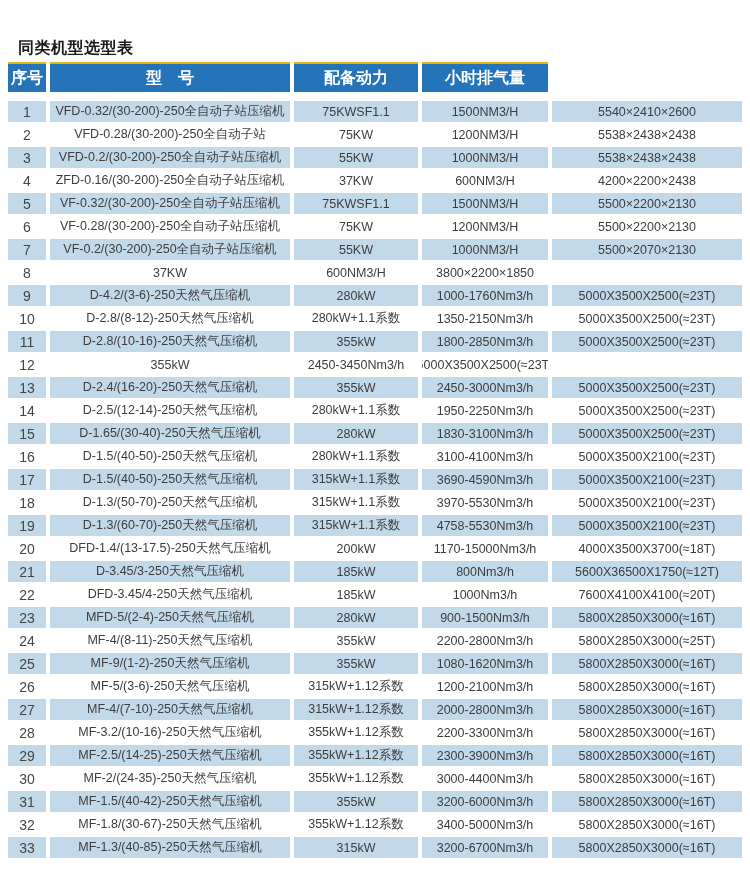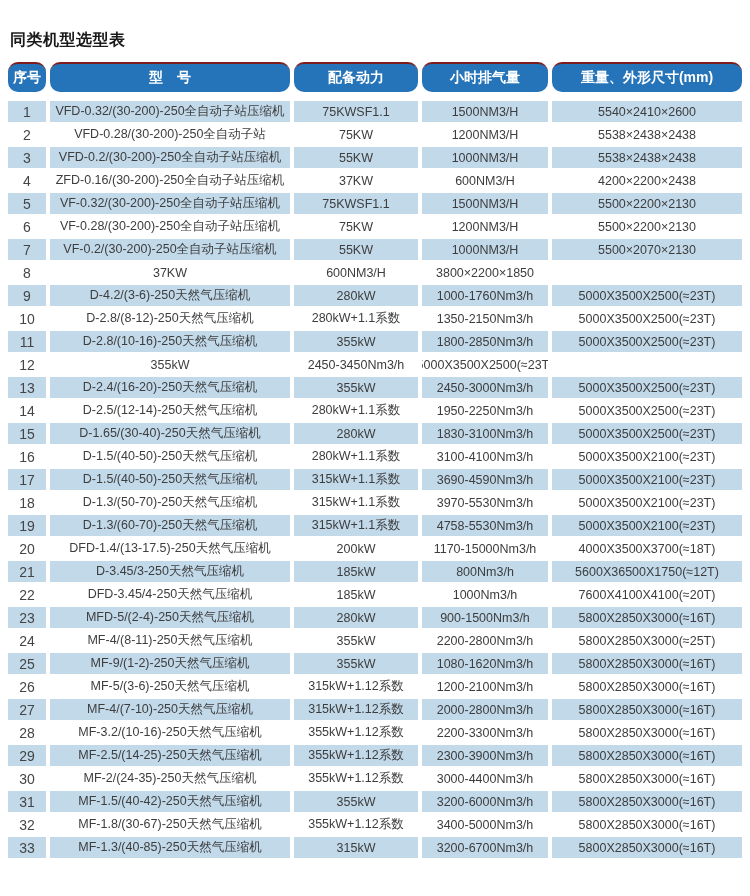--- a/index.html
+++ b/index.html
@@ -12,21 +12,21 @@
     position: relative;
     width: 750px;
     height: 896px;
     background: #ffffff;
     overflow: hidden;
   }
   .page-title {
     position: absolute;
     left: 10px;
     top: 30px;
-    margin: 0;
+    margin: 8px;
     font-size: 16px;
     font-weight: bold;
     color: #1a1a1a;
     letter-spacing: 0.5px;
   }
   .table {
     position: absolute;
     left: 8px;
     top: 62px;
     width: 734px;
@@ -34,30 +34,29 @@
   .grid-row {
     display: grid;
     grid-template-columns: 38px 240px 124px 126px 190px;
     column-gap: 4px;
   }
   .thead {
     margin-bottom: 9px;
   }
   .thead .cell {
     background: #2573B8;
-    border-top: 2px solid #7f1d1d;
+    border-top: 2px solid #eab308;
     color: #ffffff;
     font-weight: bold;
-    font-size: 14px;
+    font-size: 16px;
     height: 28px;
     display: flex;
     align-items: center;
     justify-content: center;
     white-space: nowrap;
-    border-radius: 10px;
   }
   .trow {
     margin-bottom: 2px;
   }
   .trow .cell {
     height: 21px;
     display: flex;
     align-items: center;
     justify-content: center;
     font-size: 12.5px;
@@ -79,21 +78,20 @@
 
 <div class="page">
   <h1 class="page-title">同类机型选型表</h1>
 
   <div class="table">
     <div class="grid-row thead">
       <div class="cell">序号</div>
       <div class="cell">型　号</div>
       <div class="cell">配备动力</div>
       <div class="cell">小时排气量</div>
-      <div class="cell">重量、外形尺寸(mm)</div>
     </div>
     <div id="tbody">
         <div class="grid-row trow alt">
           <div class="cell cell-no">1</div>
           <div class="cell cell-model">VFD-0.32/(30-200)-250全自动子站压缩机</div>
           <div class="cell cell-power">75KWSF1.1</div>
           <div class="cell cell-displacement">1500NM3/H</div>
           <div class="cell cell-dimensions">5540×2410×2600</div>
         </div>
         <div class="grid-row trow">

